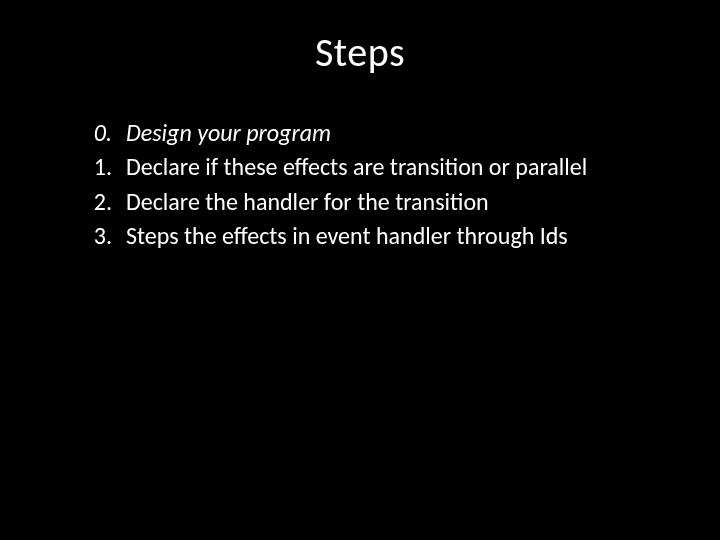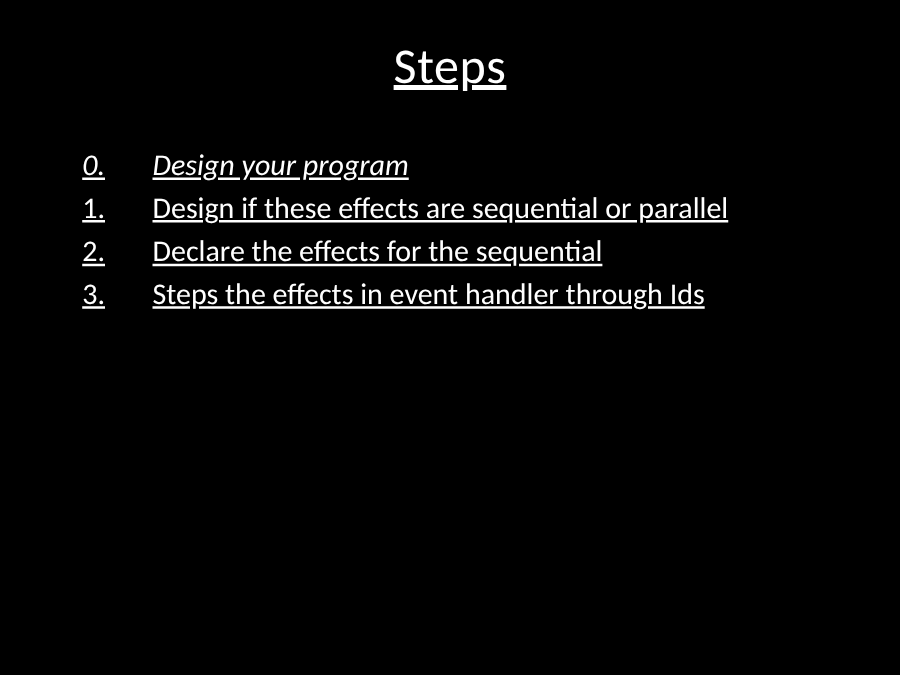--- a/index.html
+++ b/index.html
@@ -11,22 +11,21 @@
       width: 720px;
       height: 540px;
       background: #000000;
       color: #ffffff;
       font-family: Calibri, "Segoe UI", Arial, sans-serif;
       overflow: hidden;
     }
     .slide {
       width: 100%;
       height: 100%;
-      padding: 28px 50px;
-      text-decoration: underline;
+      padding: 28px 78px;
     }
     .title {
       text-align: center;
       font-size: 40px;
       font-weight: 400;
       margin-bottom: 40px;
       letter-spacing: 0.5px;
     }
     .list {
       font-size: 24px;
@@ -37,42 +36,41 @@
       margin-bottom: 2px;
     }
     .marker {
       width: 48px;
       text-align: right;
       padding-right: 14px;
       flex-shrink: 0;
     }
     .content {
       flex: 1;
-      margin-left: 24px;
     }
     .italic {
       font-style: italic;
     }
   </style>
 </head>
 <body>
 
 <div class="slide">
   <h1 class="title">Steps</h1>
   <div class="list">
     <div class="list-item">
       <span class="marker italic">0.</span>
       <span class="content italic">Design your program</span>
     </div>
     <div class="list-item">
       <span class="marker">1.</span>
-      <span class="content">Design if these effects are sequential or parallel</span>
+      <span class="content">Declare if these effects are transition or parallel</span>
     </div>
     <div class="list-item">
       <span class="marker">2.</span>
-      <span class="content">Declare the effects for the sequential</span>
+      <span class="content">Declare the handler for the transition</span>
     </div>
     <div class="list-item">
       <span class="marker">3.</span>
       <span class="content">Steps the effects in event handler through Ids</span>
     </div>
   </div>
 </div>
 
 </body></html>

